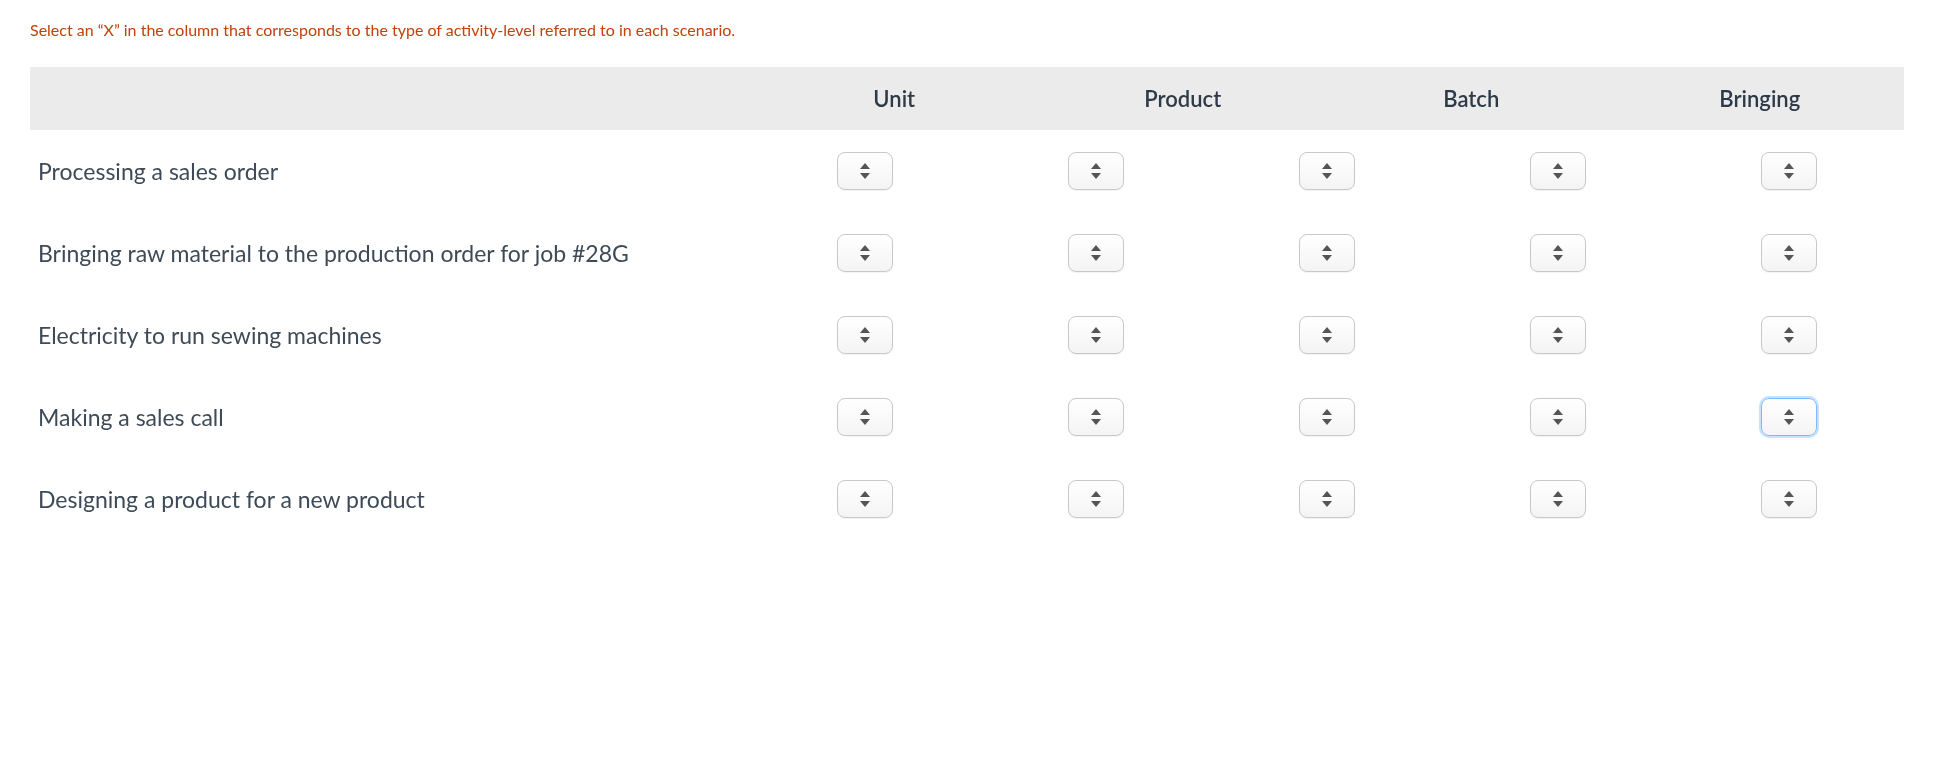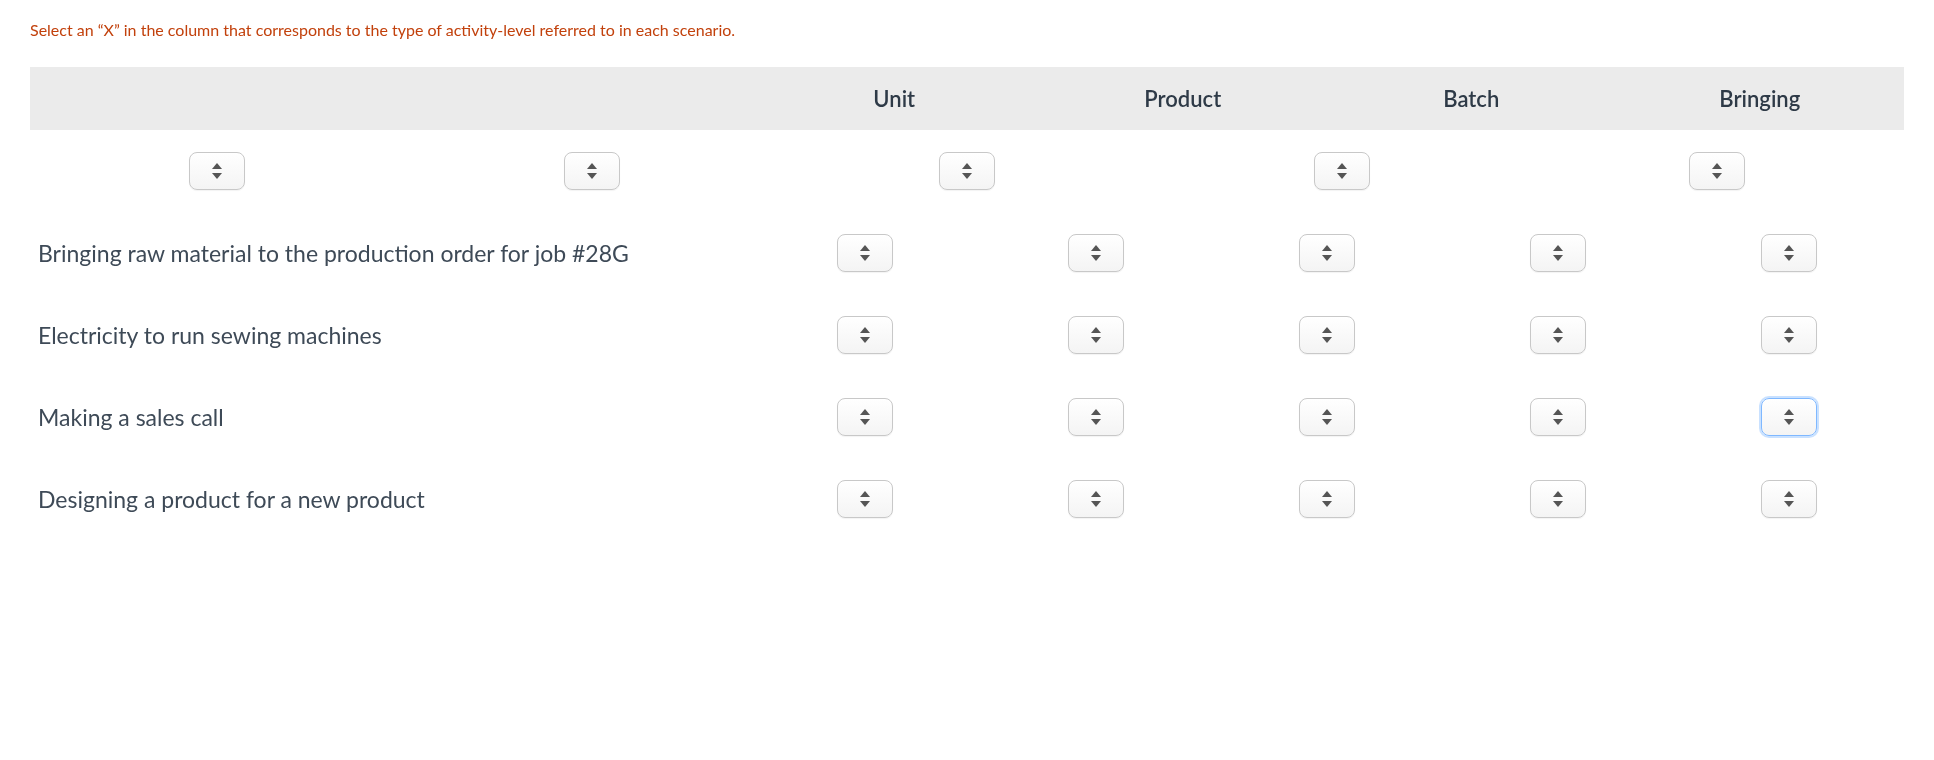--- a/index.html
+++ b/index.html
@@ -93,20 +93,21 @@
   <div class="table-header">
     <div class="label-col"></div>
     <div class="data-col">Unit</div>
     <div class="data-col">Product</div>
     <div class="data-col">Batch</div>
     <div class="data-col">Bringing</div>
   </div>
 
   <div id="rows-container">
       <div class="table-row">
+        <div class="row-label">Processing a sales order</div>
         <div class="row-cell">
           <div class="stepper">
     <svg class="arrow-up" width="10" height="6" viewBox="0 0 10 6">
               <path d="M5 0 L10 6 L0 6 Z" fill="#555"></path>
             </svg>
     <svg class="arrow-down" width="10" height="6" viewBox="0 0 10 6">
               <path d="M0 0 L10 0 L5 6 Z" fill="#555"></path>
             </svg>
   </div>
         </div>

